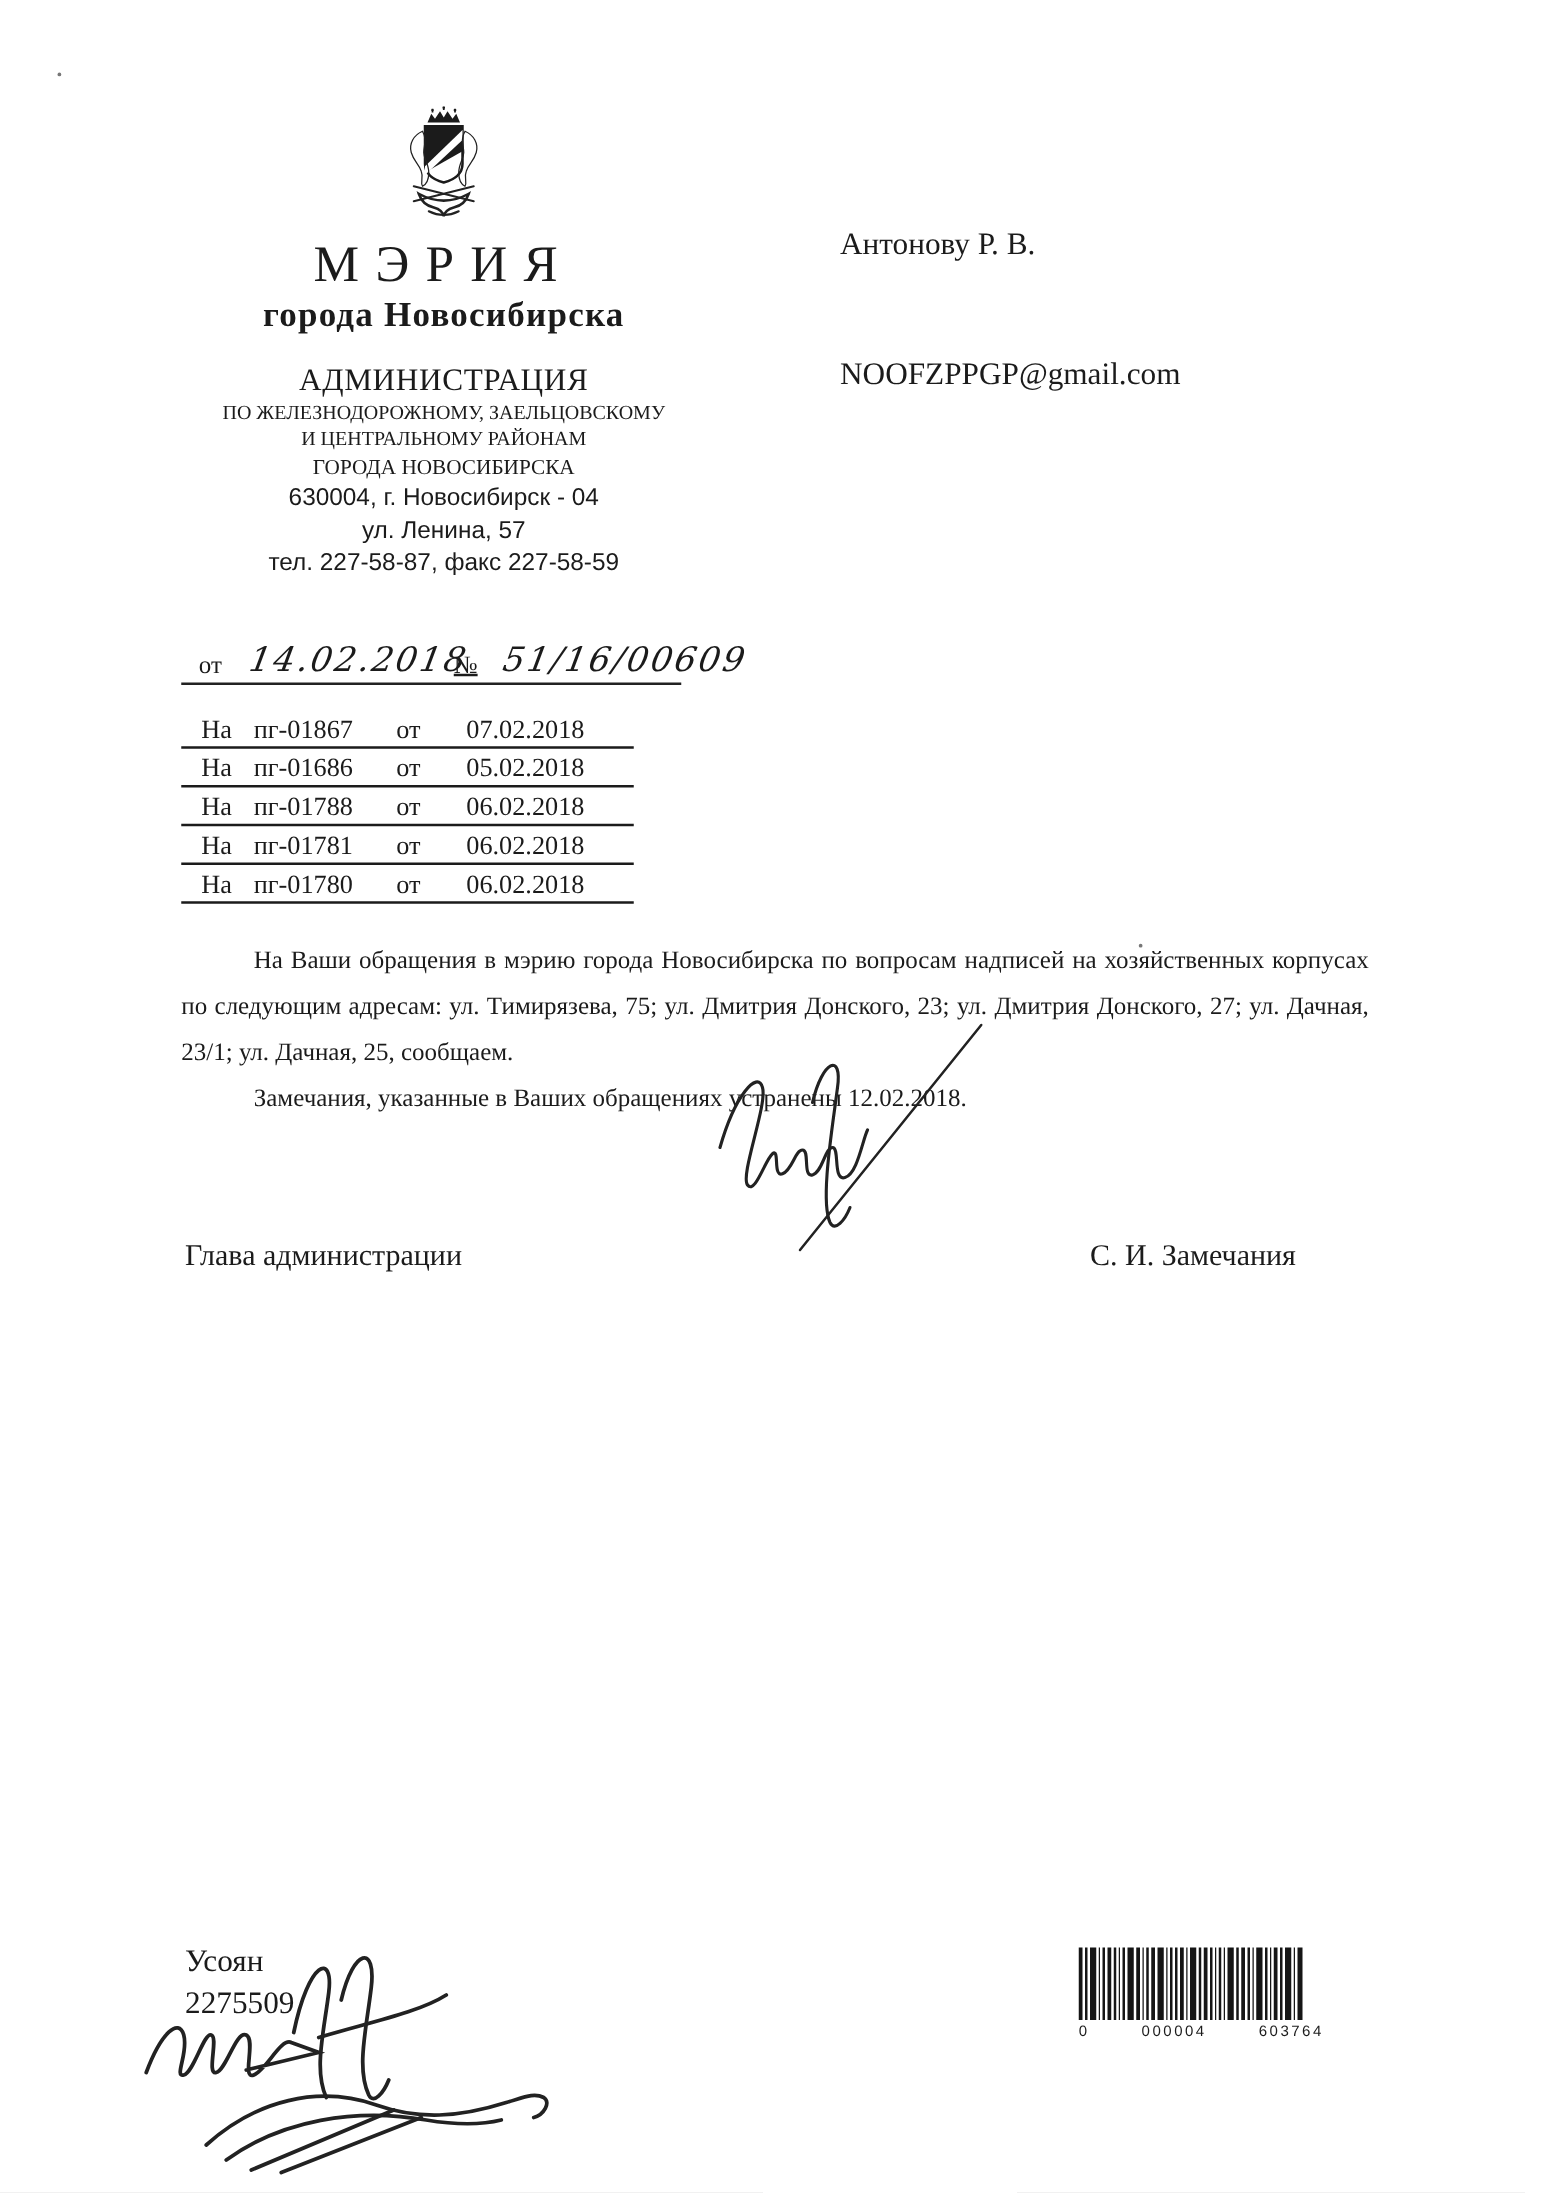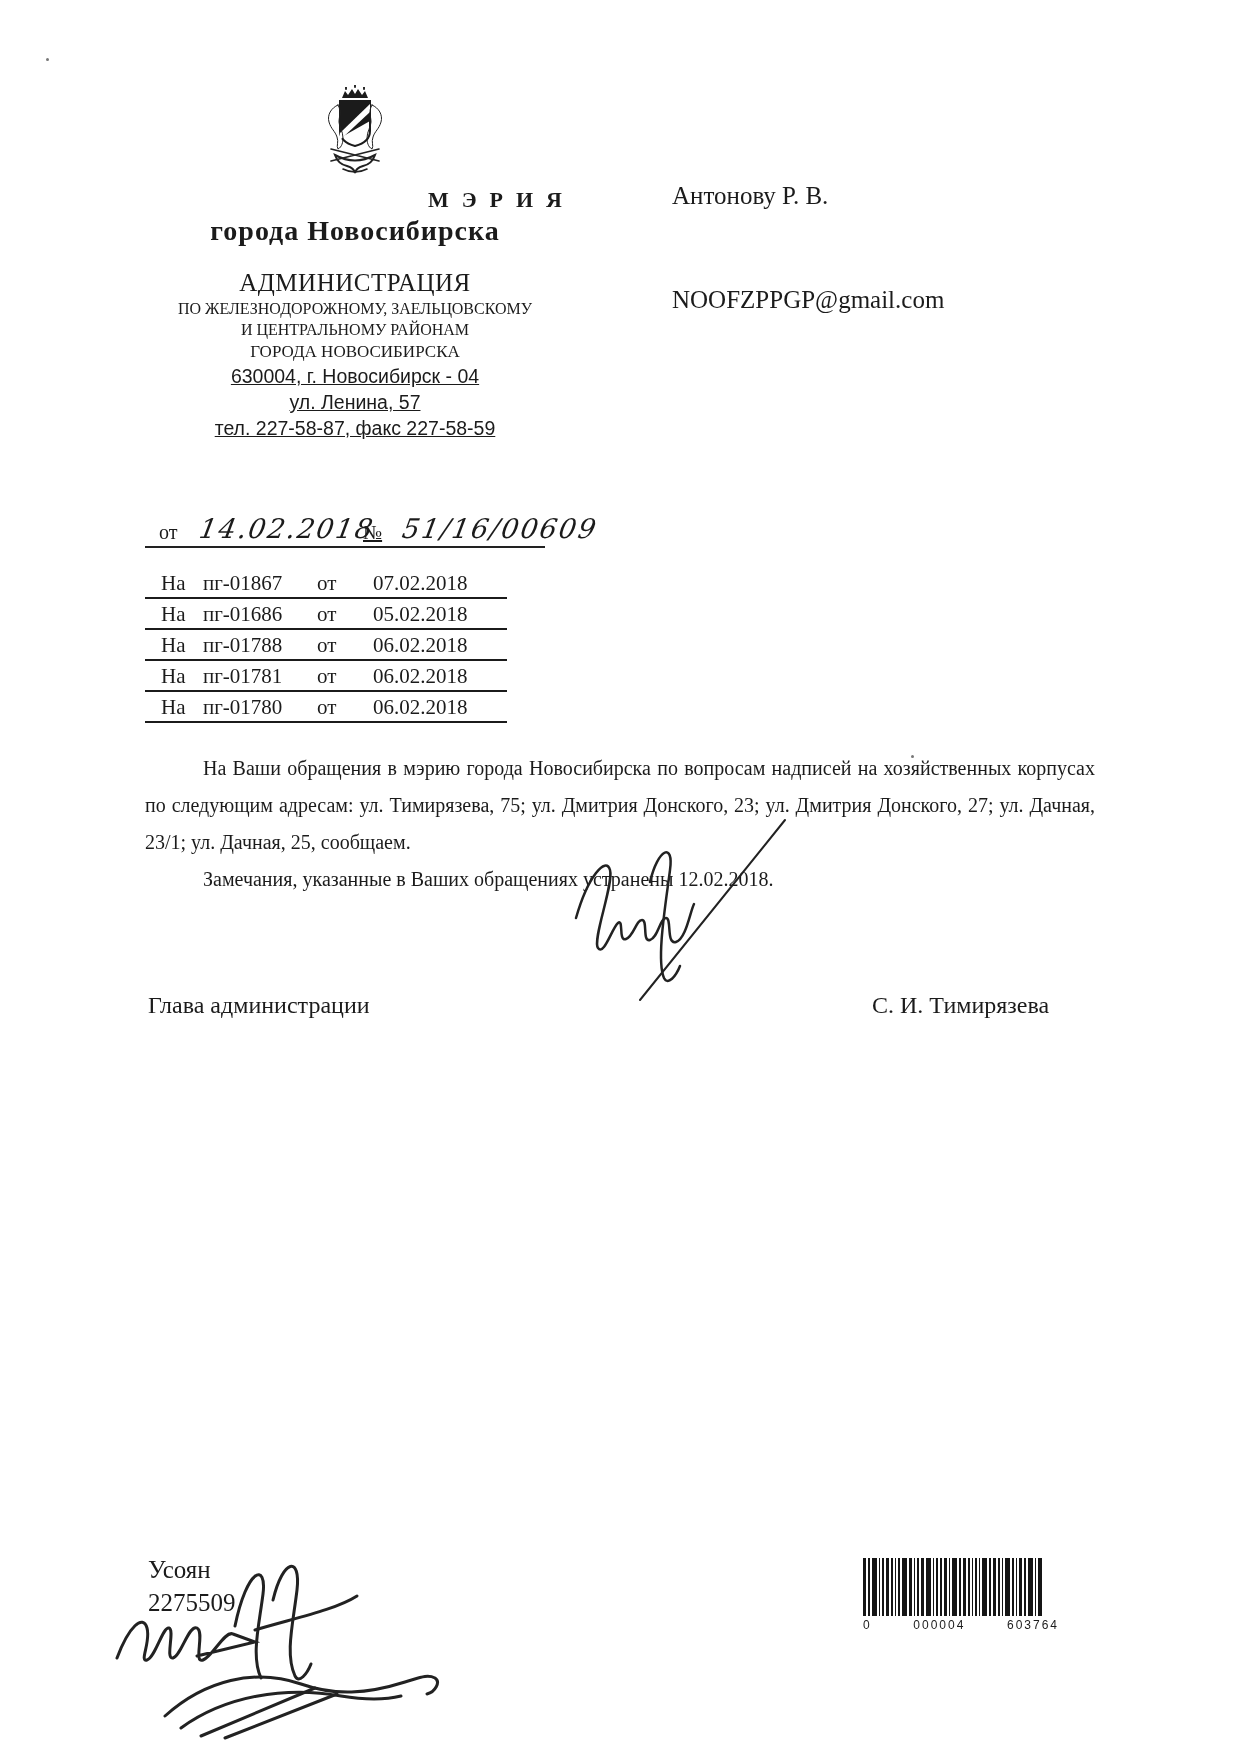--- a/index.html
+++ b/index.html
@@ -6,27 +6,27 @@
   .page {
     position:relative; width:1240px; height:1754px; margin:0 auto;
     background:#ffffff; color:#1b1b1b; overflow:hidden;
     font-family:"Liberation Serif", serif;
   }
   .abs { position:absolute; }
 
   
   .lh-col { left:135px; top:85px; width:440px; text-align:center; }
   .emblem-wrap { width:100%; display:flex; justify-content:center; margin-bottom:6px; }
-  .org1 { font-size:22px; font-weight:bold; letter-spacing:13px; margin-top:2px;text-align:right; }
+  .org1 { font-size:41px; font-weight:normal; letter-spacing:13px; margin-top:2px; }
   .org2 { font-size:28px; font-weight:bold; letter-spacing:1px; margin-top:2px; }
   .dept1, .dept2 { font-size:25px; margin-top:6px; letter-spacing:0.5px; }
   .dept1 { margin-top:22px; }
   .dept3, .dept4 { font-size:16px; margin-top:3px; }
   .dept5 { font-size:17px; margin-top:3px; }
-  .addr { font-family:"Liberation Sans", sans-serif; font-size:19.5px; margin-top:3px;text-decoration:underline; }
+  .addr { font-family:"Liberation Sans", sans-serif; font-size:19.5px; margin-top:3px; }
 
   
   .recipient-name { left:672px; top:182px; font-size:25px; }
   .recipient-email { left:672px; top:286px; font-size:25px; }
 
   
   .out-line { left:145px; top:498px; width:400px; height:48px; border-bottom:2px solid #222; }
   .out-label { position:absolute; font-size:20px; bottom:2px; }
   .out-label.ot { left:14px; }
   .out-label.num { left:218px; text-decoration:underline; }
@@ -161,21 +161,21 @@
   </div>
 
   <div class="abs sig-title">Глава администрации</div>
   <div class="abs sig-draw">
     <svg width="250" height="185" viewBox="0 0 250 185">
       <path class="ink" stroke-width="2" d="M233 2 L88 182"></path>
       <path class="ink" stroke-width="2.5" d="M24 100 C36 58 54 38 58 52 C62 66 40 122 46 130 C52 138 60 110 66 105 C72 100 66 124 74 121 C82 118 84 102 90 102 C96 102 90 124 98 122 C106 120 108 100 114 100 C120 100 114 127 124 124 C134 121 138 94 142 86"></path>
       <path class="ink" stroke-width="2.5" d="M98 64 C106 30 122 24 118 52 C114 84 104 142 112 160 C116 168 124 158 128 148"></path>
     </svg>
   </div>
-  <div class="abs sig-name">С. И. Тимирязева</div>
+  <div class="abs sig-name">С. И. Замечания</div>
 
   <div class="abs exec-name">Усоян</div>
   <div class="abs exec-phone">2275509</div>
   <div class="abs scribbles">
     <svg width="340" height="210" viewBox="0 0 340 210">
       <path class="ink" stroke-width="3" d="M12 120 C24 88 38 76 42 90 C46 104 34 124 42 122 C50 120 58 88 64 90 C70 92 60 122 68 120 C76 118 84 86 92 90 C100 94 88 126 98 122 C108 118 120 92 128 96 L150 104 L92 118"></path>
       <path class="ink" stroke-width="3" d="M130 88 C142 30 162 24 158 56 C154 88 146 118 156 140"></path>
       <path class="ink" stroke-width="3" d="M168 62 C178 20 196 18 192 52 C188 86 180 116 190 138 C194 146 202 136 206 126"></path>
       <path class="ink" stroke-width="3" d="M150 92 C190 80 230 72 252 58"></path>
       <path class="ink" stroke-width="3" d="M60 178 C100 142 150 130 196 146 C230 158 262 156 300 144 C314 140 322 136 330 140 C336 144 330 154 322 156"></path>

